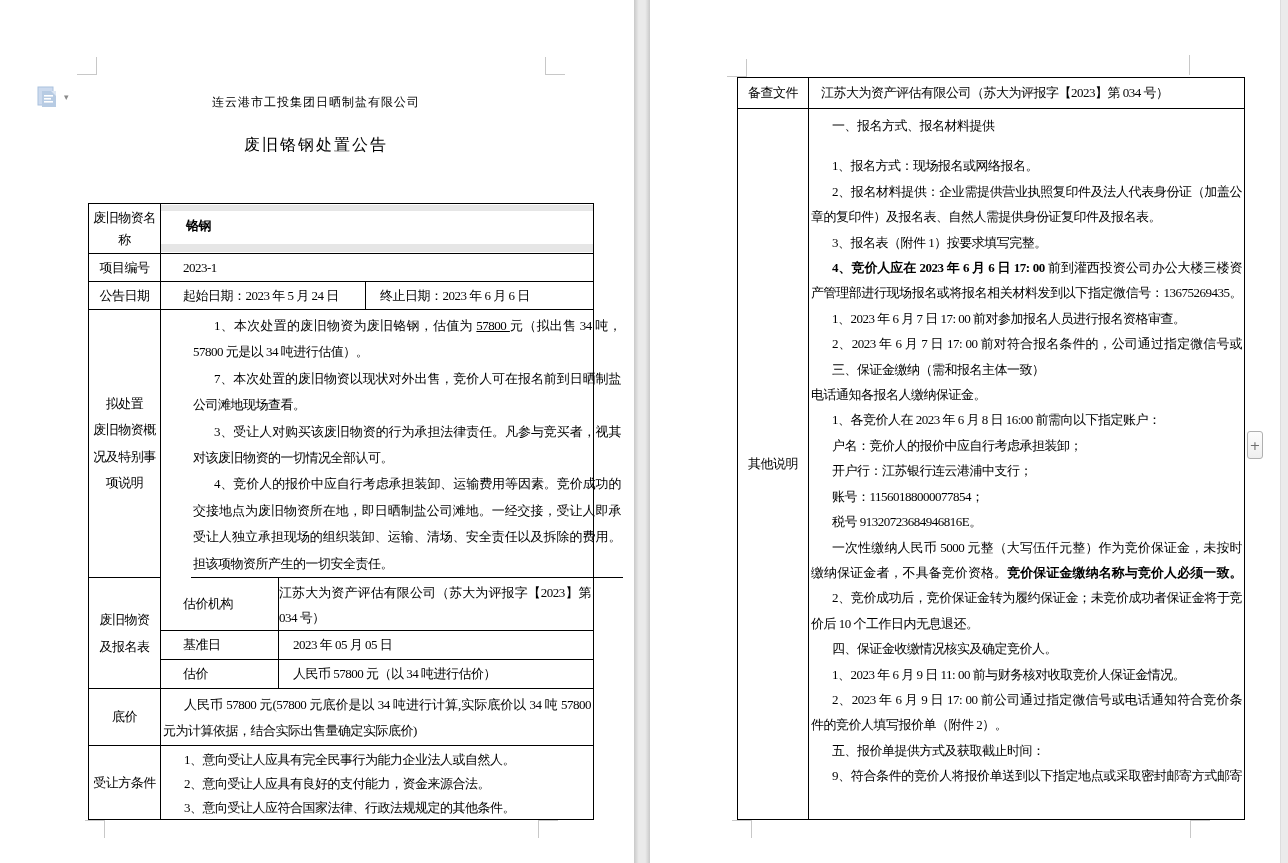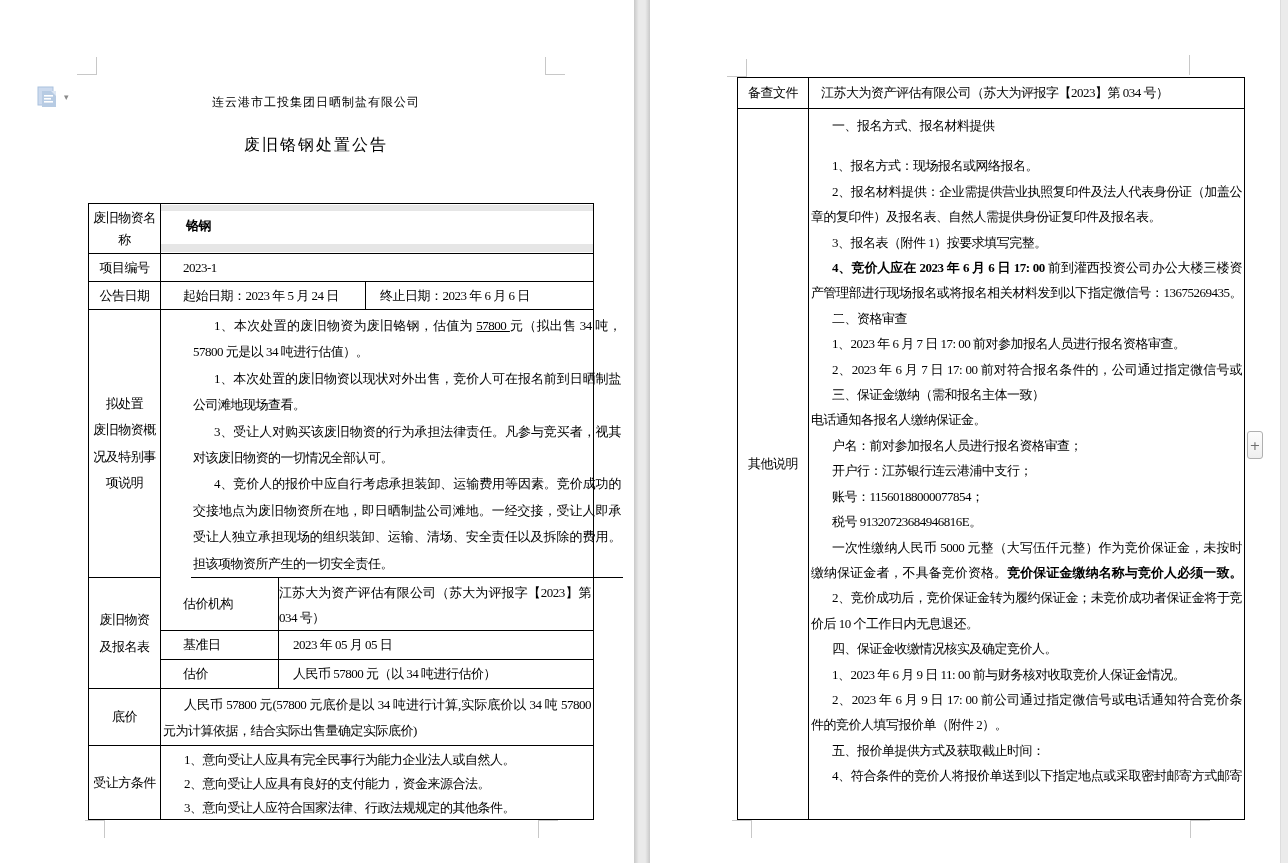--- a/index.html
+++ b/index.html
@@ -106,21 +106,21 @@
 
     <div class="cell br bb lbl" style="left:0;top:106px;width:72px;height:268px;line-height:26.5px;">
         <div class="tl"><span>拟处置</span></div>
         <div class="tl"><span>废旧物资概</span></div>
         <div class="tl"><span>况及特别事</span></div>
         <div class="tl"><span>项说明</span></div>
       </div>
     <div class="cell bb" style="left:72px;top:106px;width:432px;height:268px;padding:3px 2px 0 2px;line-height:26.4px;margin-left:30px;">
         <div class="tl ind fill"><span>1、本次处置的废旧物资为废旧铬钢，估值为 </span><span class="u">57800 </span><span>元（拟出售 34 吨，</span></div>
         <div class="tl"><span>57800 元是以 34 吨进行估值）。</span></div>
-        <div class="tl ind fill"><span>1、本次处置的废旧物资以现状对外出售，竞价人可在报名前到日晒制盐</span></div>
+        <div class="tl ind fill"><span>7、本次处置的废旧物资以现状对外出售，竞价人可在报名前到日晒制盐</span></div>
         <div class="tl"><span>公司滩地现场查看。</span></div>
         <div class="tl ind fill"><span>3、受让人对购买该废旧物资的行为承担法律责任。凡参与竞买者，视其</span></div>
         <div class="tl"><span>对该废旧物资的一切情况全部认可。</span></div>
         <div class="tl ind fill"><span>4、竞价人的报价中应自行考虑承担装卸、运输费用等因素。竞价成功的</span></div>
         <div class="tl fill"><span>交接地点为废旧物资所在地，即日晒制盐公司滩地。一经交接，受让人即承</span></div>
         <div class="tl fill"><span>受让人独立承担现场的组织装卸、运输、清场、安全责任以及拆除的费用。</span></div>
         <div class="tl"><span>担该项物资所产生的一切安全责任。</span></div>
       </div>
 
     <div class="cell br bb lbl" style="left:0;top:374px;width:72px;height:111px;line-height:27px;">
@@ -169,38 +169,38 @@
     <div class="cell br lbl" style="left:0;top:31px;width:71px;height:710px;">其他说明</div>
     <div class="cell" style="left:71px;top:31px;width:435px;height:710px;padding:4px 2px 0 2px;line-height:25.4px;">
         <div class="tl ind"><span>一、报名方式、报名材料提供</span></div>
         <div class="tl" style="height: 15px; line-height: 15px;"><span>&nbsp;</span></div>
         <div class="tl ind"><span>1、报名方式：现场报名或网络报名。</span></div>
         <div class="tl ind fill"><span>2、报名材料提供：企业需提供营业执照复印件及法人代表身份证（加盖公</span></div>
         <div class="tl"><span>章的复印件）及报名表、自然人需提供身份证复印件及报名表。</span></div>
         <div class="tl ind"><span>3、报名表（附件 1）按要求填写完整。</span></div>
         <div class="tl ind fill"><span class="b">4、竞价人应在 2023 年 6 月 6 日 17: 00</span><span> 前到灌西投资公司办公大楼三楼资</span></div>
         <div class="tl fill"><span>产管理部进行现场报名或将报名相关材料发到以下指定微信号：13675269435。</span></div>
-        <div class="tl ind"><span>二、资格审查</span></div>
         <div class="tl ind"><span>1、2023 年 6 月 7 日 17: 00 前对参加报名人员进行报名资格审查。</span></div>
         <div class="tl ind fill"><span>2、2023 年 6 月 7 日 17: 00 前对符合报名条件的，公司通过指定微信号或</span></div>
         <div class="tl ind"><span>三、保证金缴纳（需和报名主体一致）</span></div>
         <div class="tl"><span>电话通知各报名人缴纳保证金。</span></div>
-        <div class="tl ind"><span>户名：前对参加报名人员进行报名资格审查；</span></div>
+        <div class="tl ind"><span>1、各竞价人在 2023 年 6 月 8 日 16:00 前需向以下指定账户：</span></div>
+        <div class="tl ind"><span>户名：竞价人的报价中应自行考虑承担装卸；</span></div>
         <div class="tl ind"><span>开户行：江苏银行连云港浦中支行；</span></div>
         <div class="tl ind"><span>账号：11560188000077854；</span></div>
         <div class="tl ind"><span>税号 91320723684946816E。</span></div>
         <div class="tl ind fill"><span>一次性缴纳人民币 5000 元整（大写伍仟元整）作为竞价保证金，未按时</span></div>
         <div class="tl fill"><span>缴纳保证金者，不具备竞价资格。</span><span class="b">竞价保证金缴纳名称与竞价人必须一致。</span></div>
         <div class="tl ind fill"><span>2、竞价成功后，竞价保证金转为履约保证金；未竞价成功者保证金将于竞</span></div>
         <div class="tl"><span>价后 10 个工作日内无息退还。</span></div>
         <div class="tl ind"><span>四、保证金收缴情况核实及确定竞价人。</span></div>
         <div class="tl ind"><span>1、2023 年 6 月 9 日 11: 00 前与财务核对收取竞价人保证金情况。</span></div>
         <div class="tl ind fill"><span>2、2023 年 6 月 9 日 17: 00 前公司通过指定微信号或电话通知符合竞价条</span></div>
         <div class="tl"><span>件的竞价人填写报价单（附件 2）。</span></div>
         <div class="tl ind"><span>五、报价单提供方式及获取截止时间：</span></div>
-        <div class="tl ind fill"><span>4、符合条件的竞价人将报价单送到以下指定地点或采取密封邮寄方式邮寄</span></div>
+        <div class="tl ind fill"><span>9、符合条件的竞价人将报价单送到以下指定地点或采取密封邮寄方式邮寄</span></div>
       </div>
   </div>
 
   <div id="plus-button">+</div>
 </div>
 
 <div id="scroll-strip"></div>
 
 </body></html>

